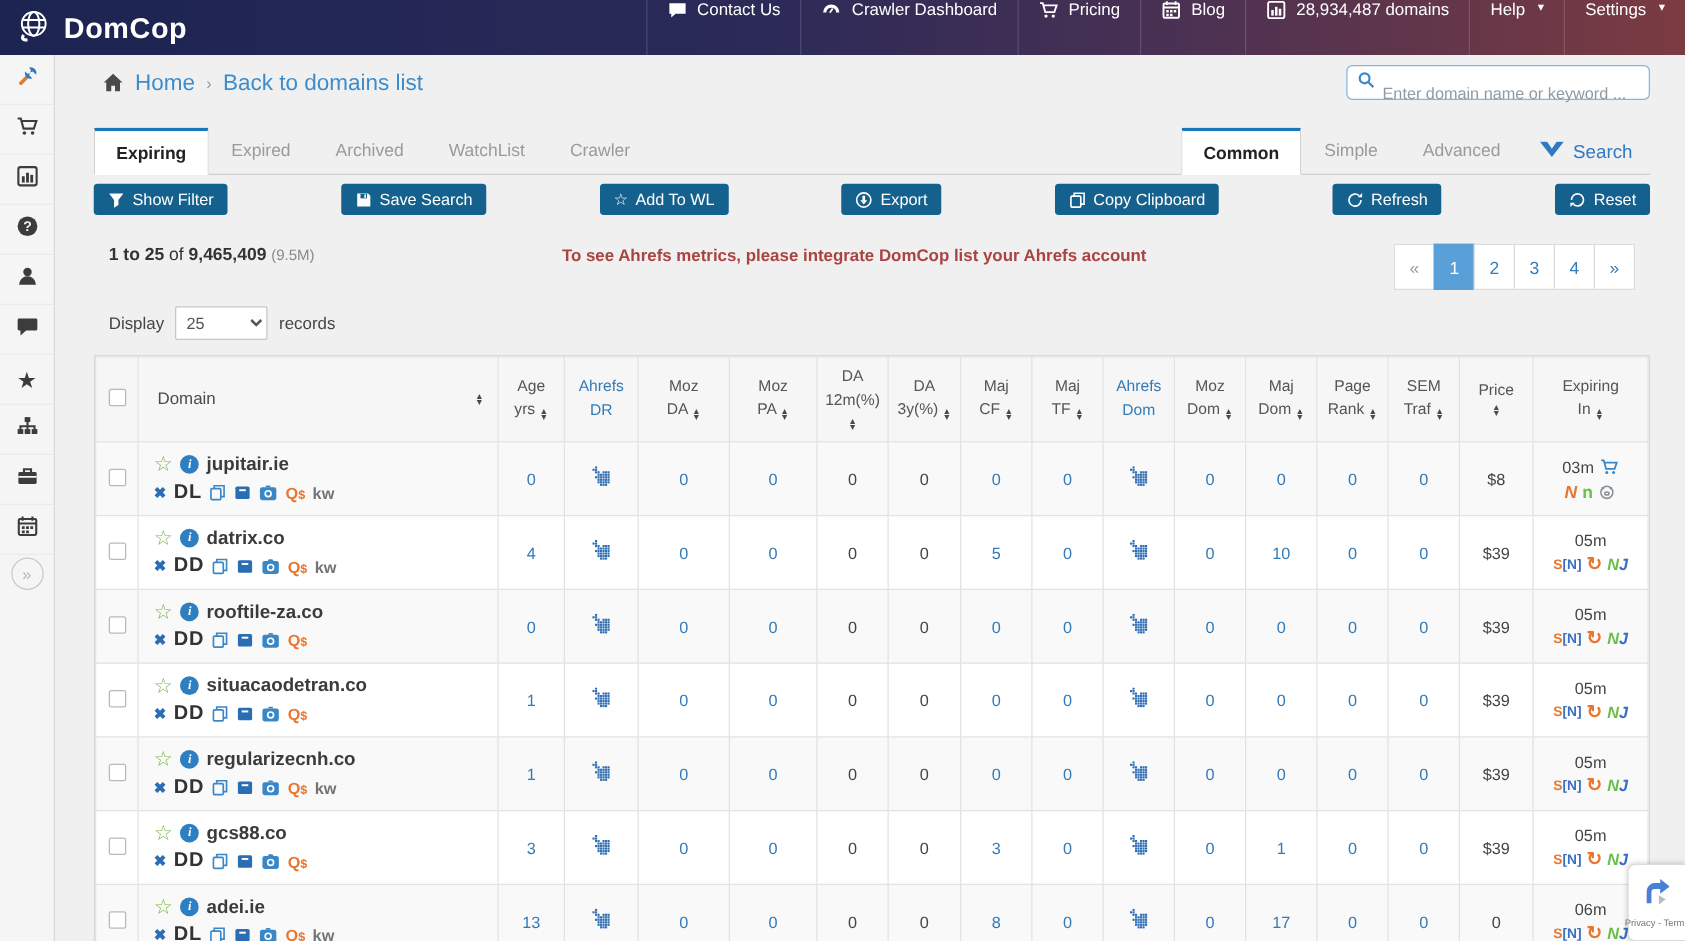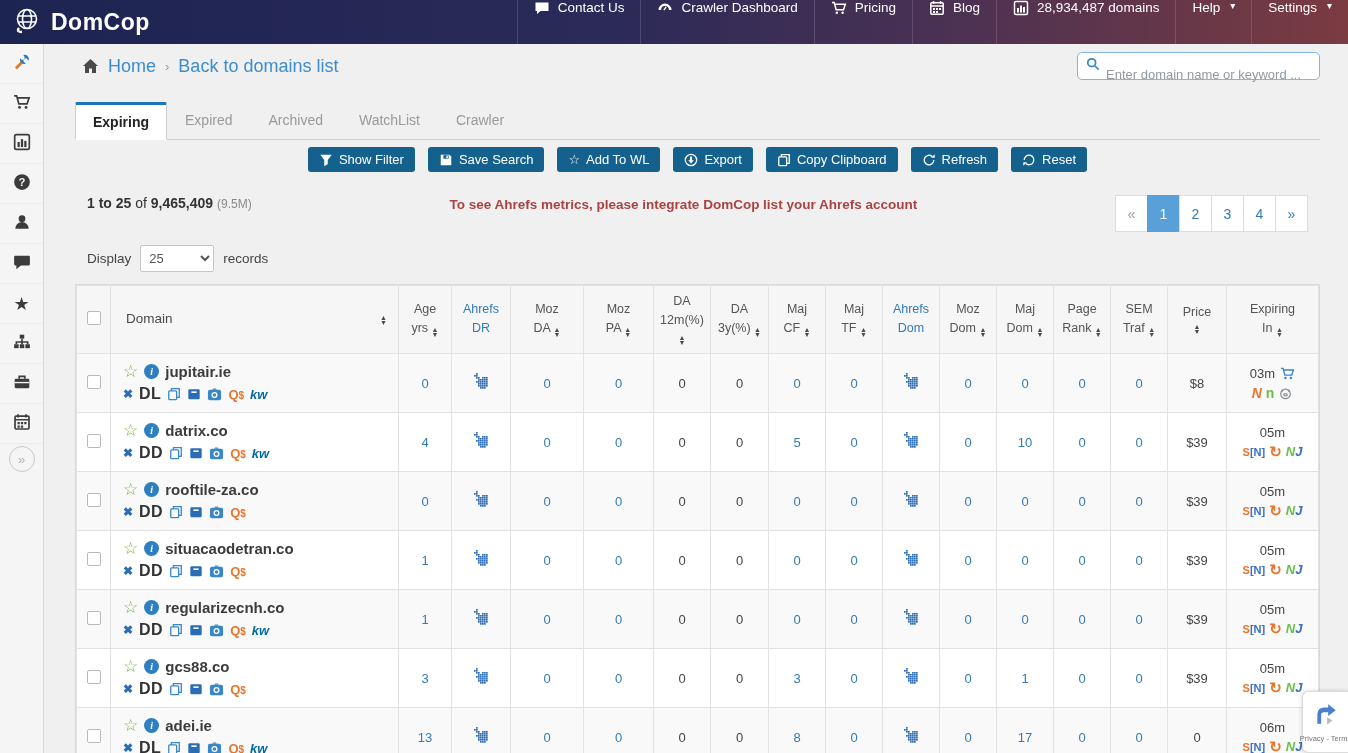--- a/index.html
+++ b/index.html
@@ -38,21 +38,21 @@
   
   .content { margin:14px 28px 0 31px; }
 
   .tabs-row { display:flex; align-items:flex-end; border-bottom:1px solid #cfcfcf; }
   .tab { padding:9px 17px; font-size:14px; color:#9a9a9a; cursor:pointer; border:1px solid transparent; margin-bottom:-1px; }
   .tab.active { background:#fff; color:#222; font-weight:bold; border:1px solid #cfcfcf; border-bottom:1px solid #fff;
     border-top:3px solid #1b75bb; border-radius:2px 2px 0 0; }
   .tabs-right { margin-left:auto; display:flex; align-items:flex-end; }
   .search-toggle { display:flex; align-items:center; gap:7px; color:#2e79c0; font-size:15px; padding:9px 14px; cursor:pointer; }
 
-  .actions-row { display:flex; justify-content:center; gap:13px; padding:7px 0 9px 0; }
+  .actions-row { display:flex; justify-content:space-between; gap:13px; padding:7px 0 9px 0; }
   .abtn { display:flex; align-items:center; gap:6px; background:#15618d; color:#fff; border:none; border-radius:3px;
     font-size:13px; font-family:inherit; padding:5px 11px; cursor:pointer; white-space:nowrap; }
   .abtn .tic { font-size:13px; line-height:1; }
 
   .info-row { display:flex; align-items:flex-start; padding:14px 12px 0 12px; }
   .results { font-size:14px; color:#333; white-space:nowrap; }
   .results b { font-weight:bold; }
   .results .dim { color:#8a8a8a; font-size:12px; }
   .notice { flex:1; text-align:center; color:#a94442; font-weight:bold; font-size:13.5px; padding-top:2px; }
   .pagination { display:flex; }
@@ -82,21 +82,21 @@
   .dline1 { display:flex; align-items:center; gap:6px; }
   .star-o { color:#7ab648; font-size:17px; cursor:pointer; line-height:1; }
   .info-ic { width:15px; height:15px; border-radius:50%; background:#2e7fc1; color:#fff; font-size:10px; font-weight:bold;
     font-family:"Liberation Serif",serif; font-style:italic; display:inline-flex; align-items:center; justify-content:center; cursor:pointer; }
   .dname { font-size:15px; font-weight:bold; color:#3b3b3b; text-decoration:none; }
   .dline2 { display:flex; align-items:center; gap:6px; margin-top:5px; }
   .xm { color:#2a6db5; font-weight:bold; font-size:12px; cursor:pointer; }
   .tagtxt { color:#333; font-weight:bold; font-size:16px; letter-spacing:.5px; }
   .qd { color:#e8762d; font-weight:bold; font-size:13px; cursor:pointer; }
   .qd small { font-size:10px; }
-  .kw { color:#0369a1; font-weight:bold; font-style:italic; font-size:13px; cursor:pointer; }
+  .kw { color:#737373; font-weight:bold; font-size:13px; cursor:pointer; }
   .blue-num { color:#337ab7; text-decoration:none; }
   .dark-num { color:#444; }
   .expcell .l1 { display:flex; align-items:center; justify-content:center; gap:5px; }
   .expcell .l2 { display:flex; align-items:center; justify-content:center; gap:4px; margin-top:4px; font-size:12px; }
   .reg-nc { color:#e8762d; font-weight:bold; font-style:italic; font-size:14px; }
   .reg-ncom { color:#6abf4b; font-weight:bold; font-size:14px; }
   .reg-sn  { font-weight:bold; font-size:11px; }
   .reg-sn .s { color:#e8762d; } .reg-sn .n { color:#3a6fc4; }
   .reg-dc { color:#e8762d; font-weight:bold; font-size:15px; line-height:1; }
   .reg-nj { font-weight:bold; font-style:italic; font-size:13px; }
@@ -267,20 +267,35 @@
 
     <div class="content">
       <div class="tabs-row">
         <span id="tabs-left" style="display:flex">
             <span class="tab active">Expiring</span>
             <span class="tab">Expired</span>
             <span class="tab">Archived</span>
             <span class="tab">WatchList</span>
             <span class="tab">Crawler</span>
           </span>
+        <span class="tabs-right">
+          <span id="tabs-right-list" style="display:flex">
+              <span class="tab active">Common</span>
+              <span class="tab">Simple</span>
+              <span class="tab">Advanced</span>
+            </span>
+          <span class="search-toggle">
+            <span>
+              <svg width="19" height="13" viewBox="0 0 20 13" fill="#2e79c0">
+                  <path d="M0 0h6l4 6 4-6h6l-10 13z"></path>
+                </svg>
+            </span>
+            <span>Search</span>
+          </span>
+        </span>
       </div>
 
       <div class="actions-row" id="action-buttons">
           <button class="abtn">
             <span style="display:flex">
               <svg width="14" height="14" viewBox="0 0 16 16">
                 <path fill="currentColor" d="M1.5 2h13L10 8v4.5l-4 2.5V8z"></path>
               </svg>
             </span>
             <span>Show Filter</span>

